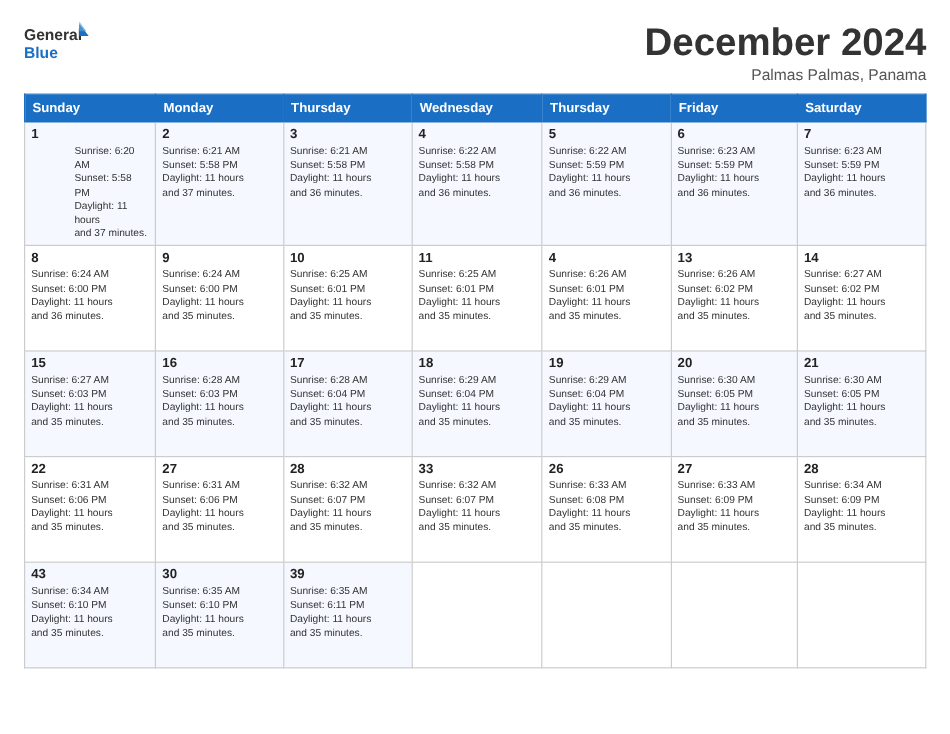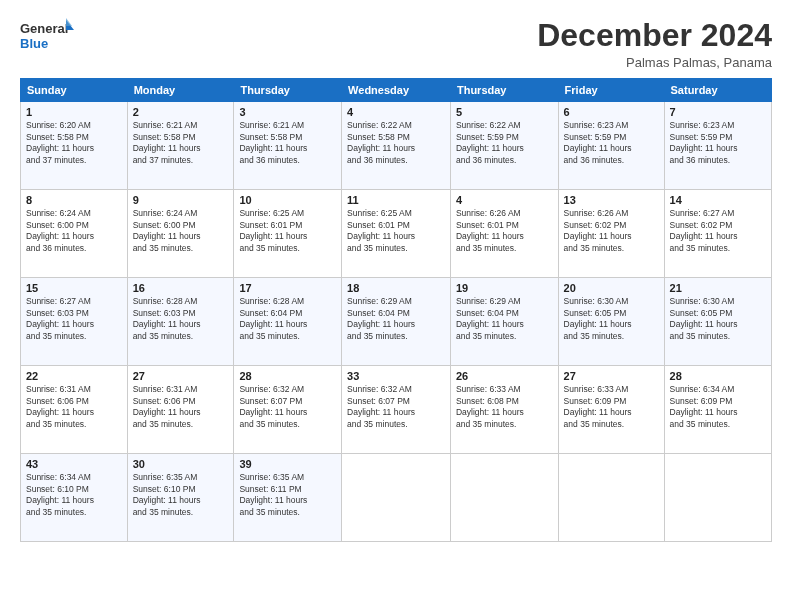--- a/index.html
+++ b/index.html
@@ -114,21 +114,21 @@
           <th>Wednesday</th>
           <th>Thursday</th>
           <th>Friday</th>
           <th>Saturday</th>
         </tr>
       </thead>
     <tbody id="cal-body">
         <tr>
           <td>
             <span class="day-num">1</span>
-            <div class="day-info" style="white-space: pre-line;">Sunrise: 6:20 AM
+            <div class="day-info" style="white-space: pre-line; margin-left: 36px;">Sunrise: 6:20 AM
 Sunset: 5:58 PM
 Daylight: 11 hours
 and 37 minutes.</div>
           </td>
           <td>
             <span class="day-num">2</span>
             <div class="day-info" style="white-space: pre-line;">Sunrise: 6:21 AM
 Sunset: 5:58 PM
 Daylight: 11 hours
 and 37 minutes.</div>

